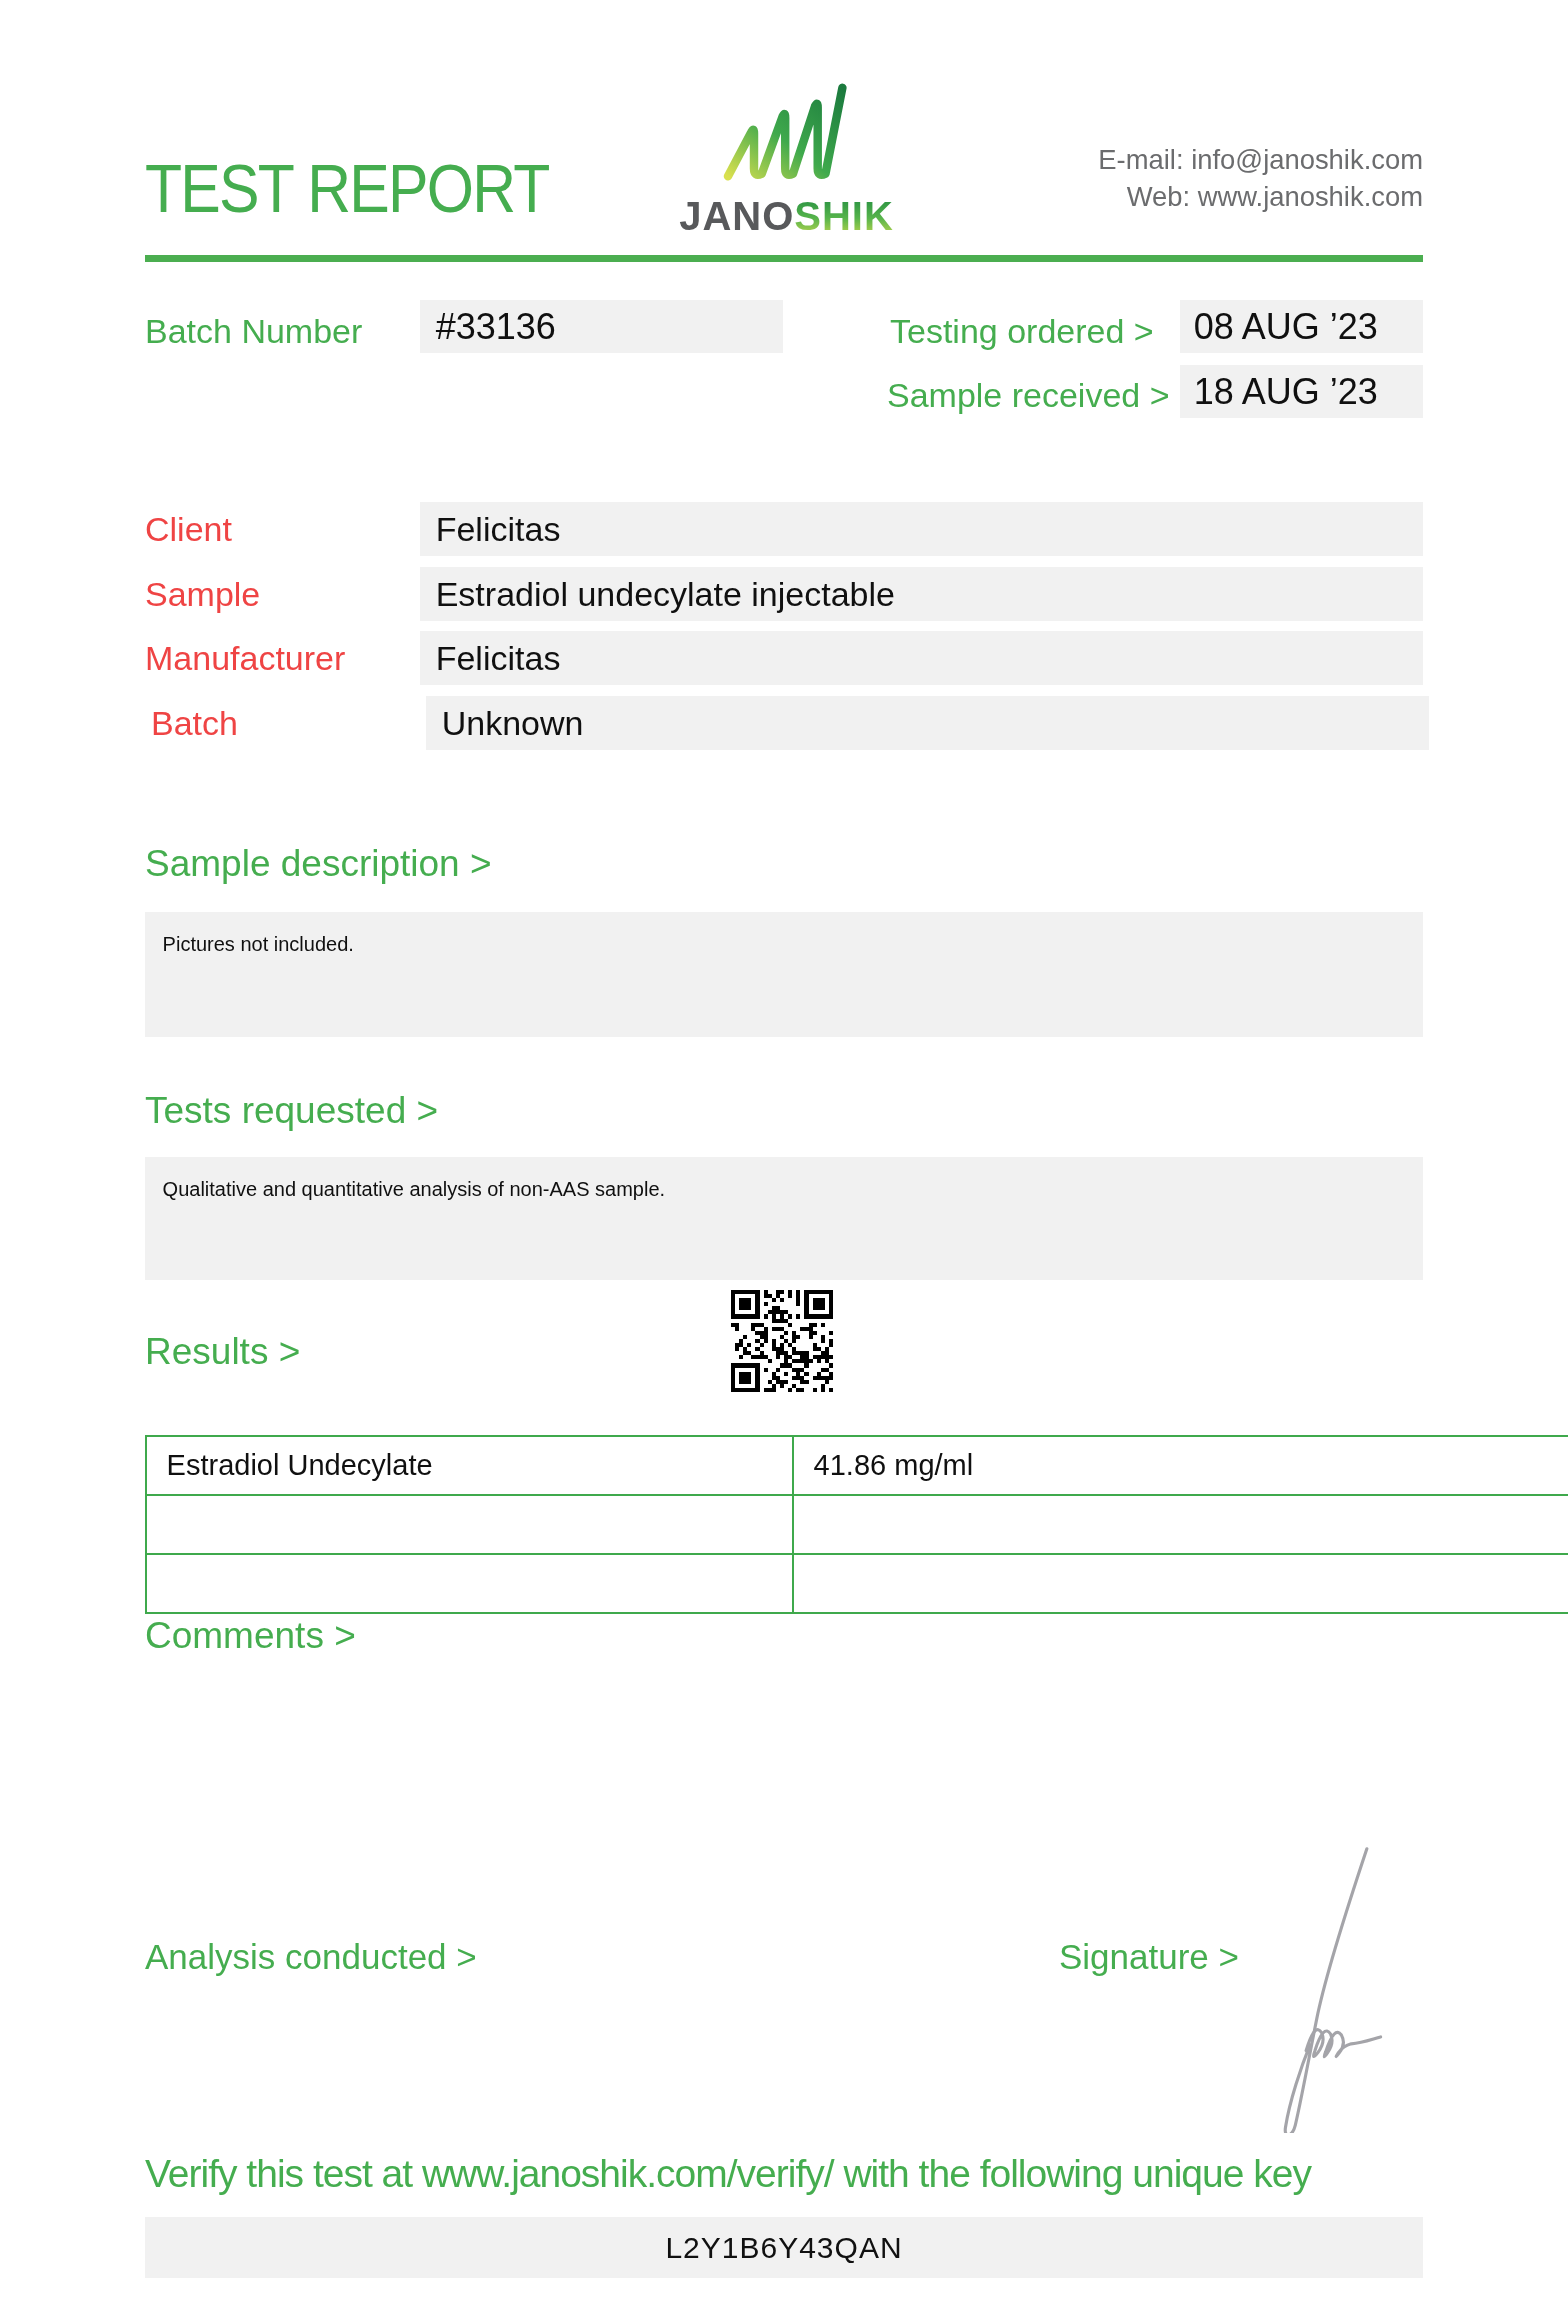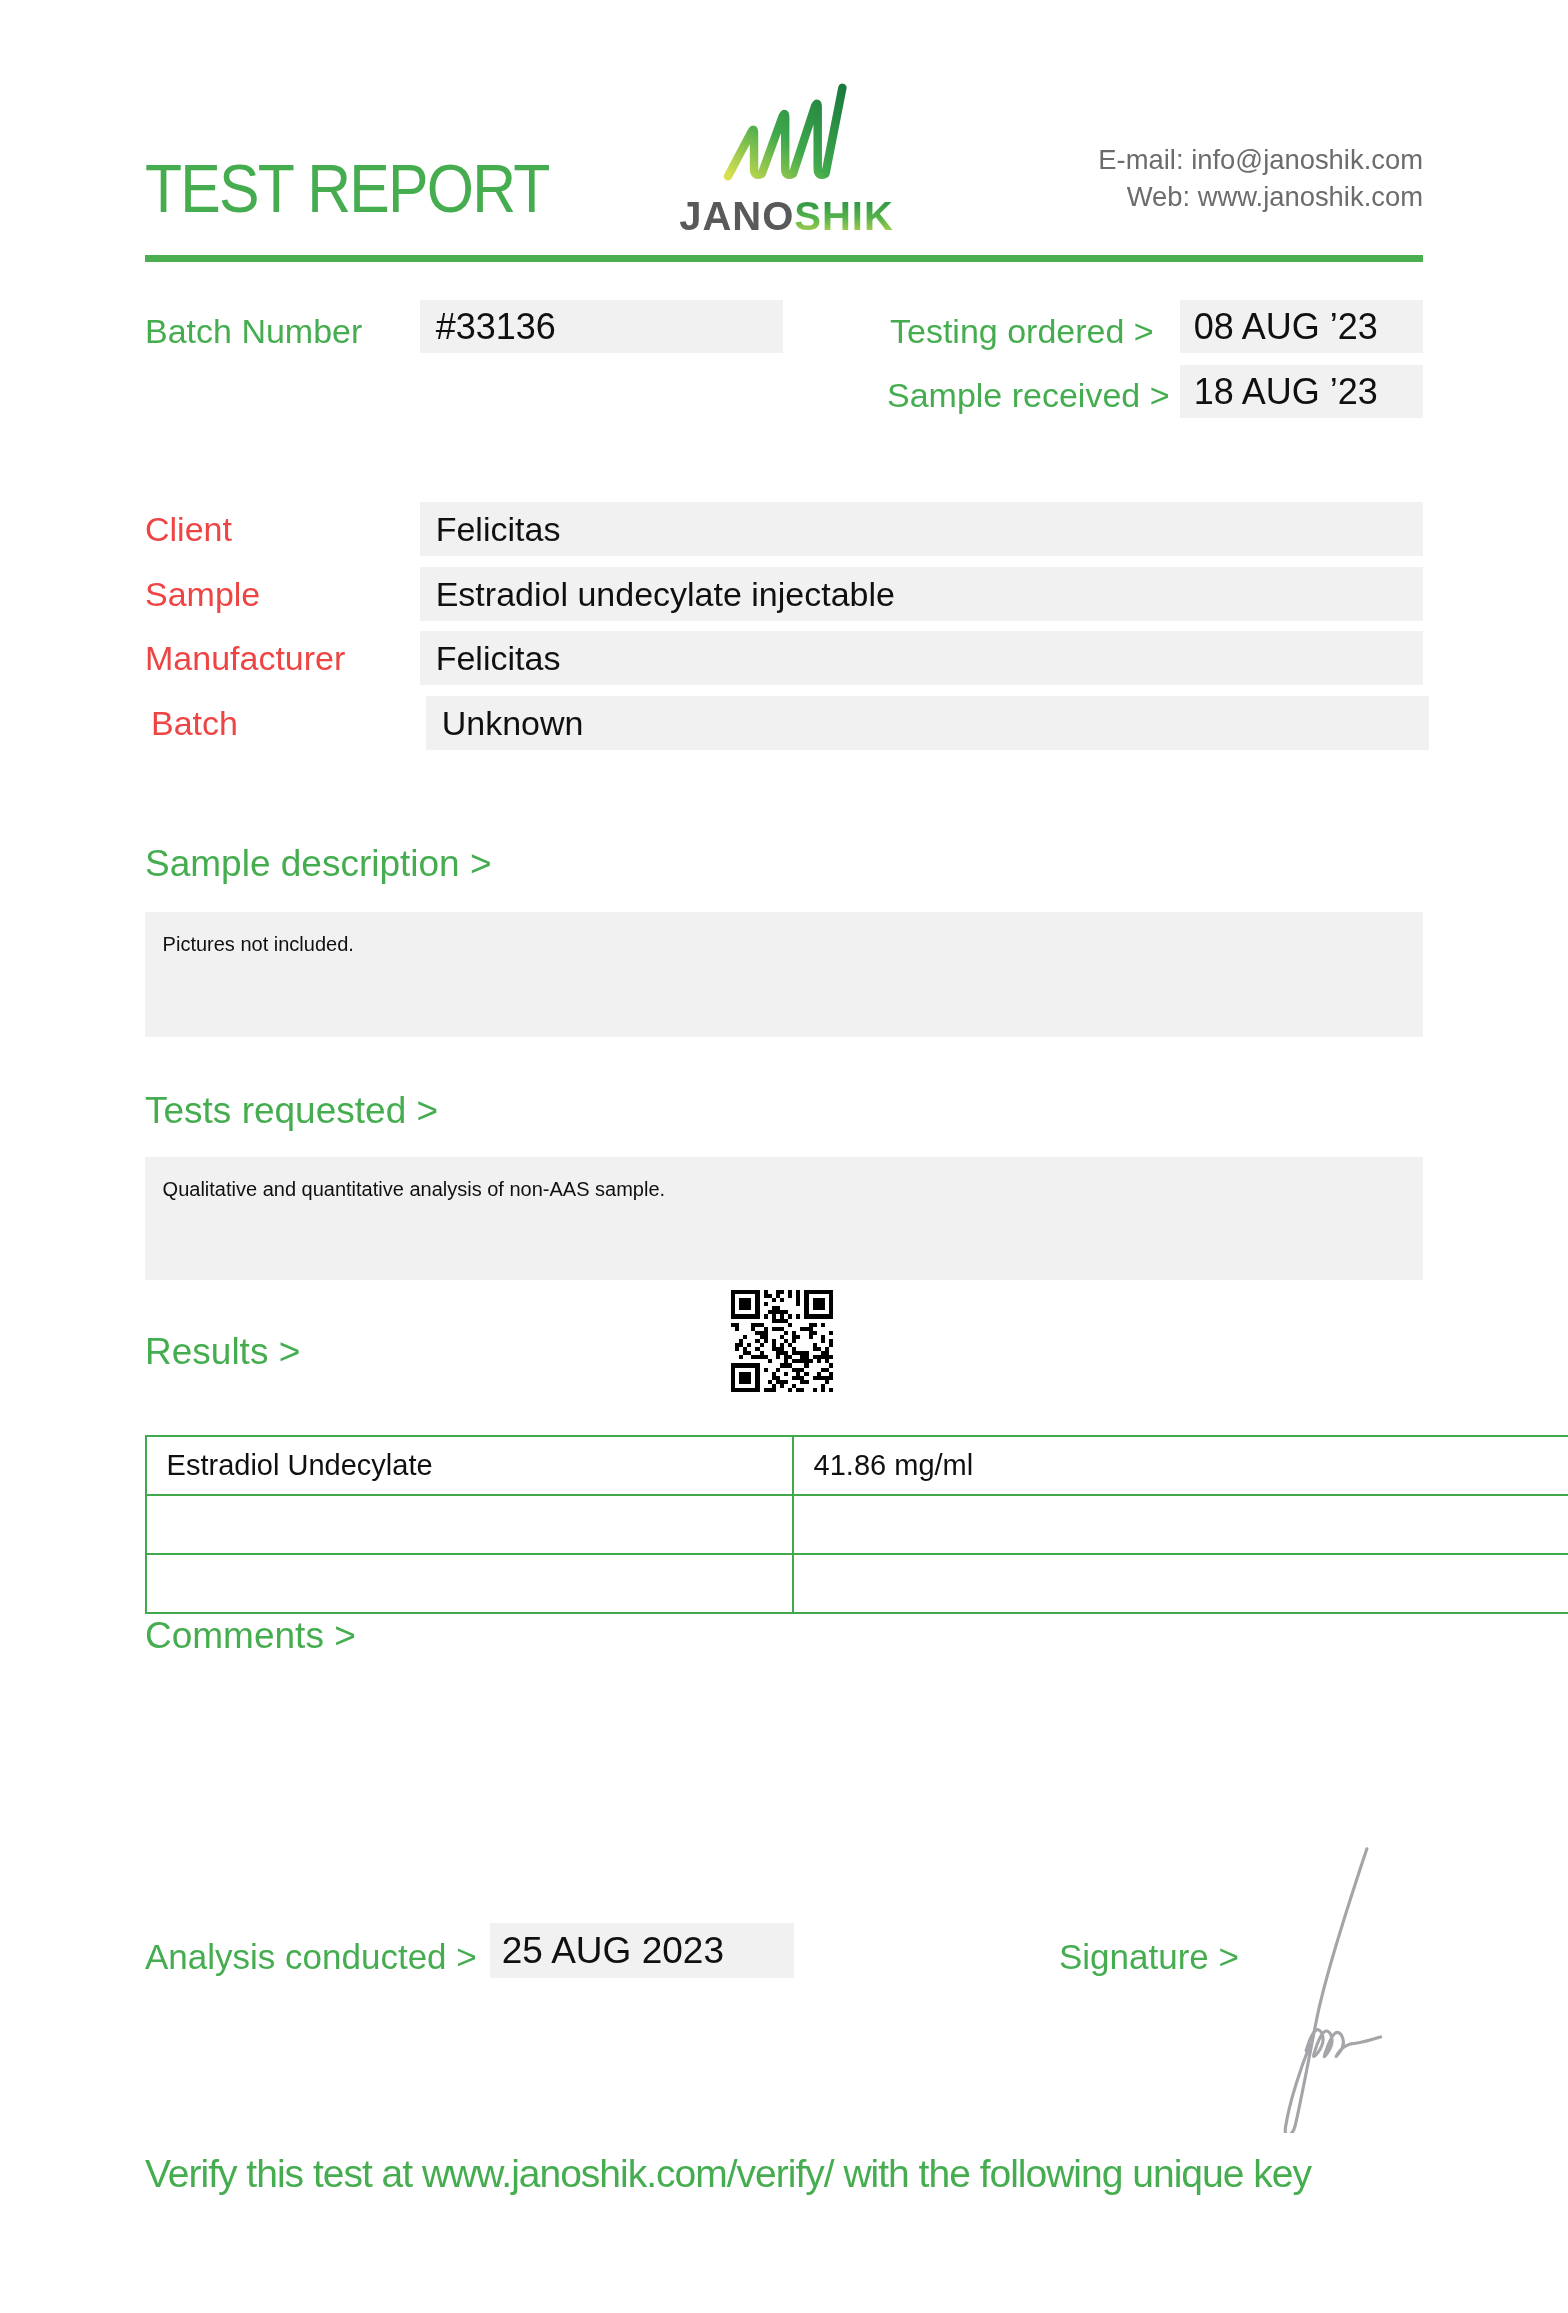--- a/index.html
+++ b/index.html
@@ -354,26 +354,26 @@
     </div>
     <div class="tr">
       <div class="td name"></div>
       <div class="td val"></div>
     </div>
   </div>
 
   <div class="section-heading h-comments">Comments &gt;</div>
 
   <div class="analysis-label">Analysis conducted &gt;</div>
-  <div class="analysis-box">25 AUG 2023</div>
 
   <div class="signature-label">Signature &gt;</div>
   <svg class="signature" viewBox="0 0 160 300">
     <g fill="none" stroke="#9B9BA0" stroke-width="3.2" stroke-linecap="round" stroke-linejoin="round" opacity="0.9">
       <path d="M112,10 C96,58 72,132 62,178 C55,212 46,262 39,292 C36,304 27,306 29,294 C33,268 45,232 54,210"></path>
       <path d="M50,216 q9,-30 16,-18 q4,9 -4,20 q-7,9 -3,-2 q9,-28 16,-17 q4,9 -3,19 q-6,9 -2,-1 q9,-27 16,-17 q5,9 -2,18 q-6,8 -1,0 q5,-7 13,-9 C108,208 118,204 126,202"></path>
     </g>
   </svg>
 
   <div class="verify-line">Verify this test at www.janoshik.com/verify/ with the following unique key</div>
+  <div class="key-box">L2Y1B6Y43QAN</div>
 
 </div>
 
 
 </body></html>

